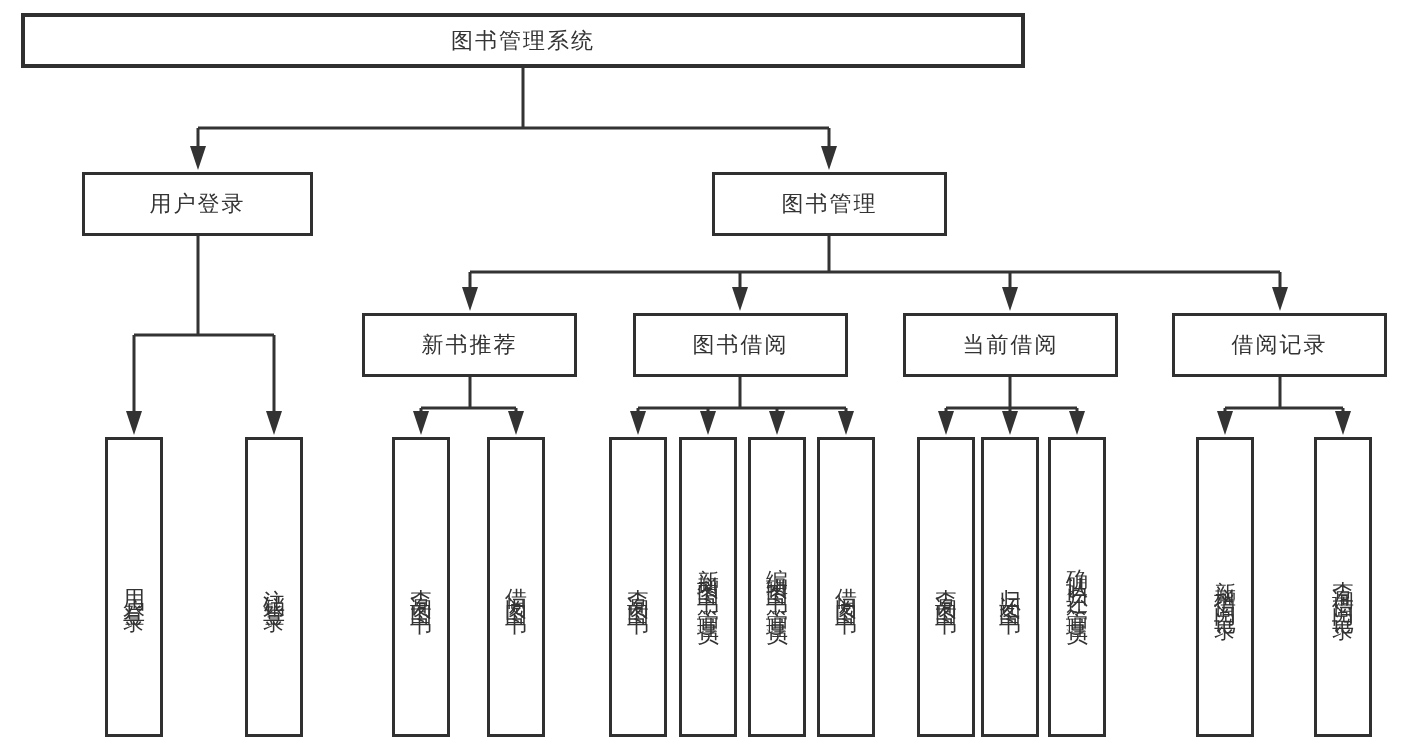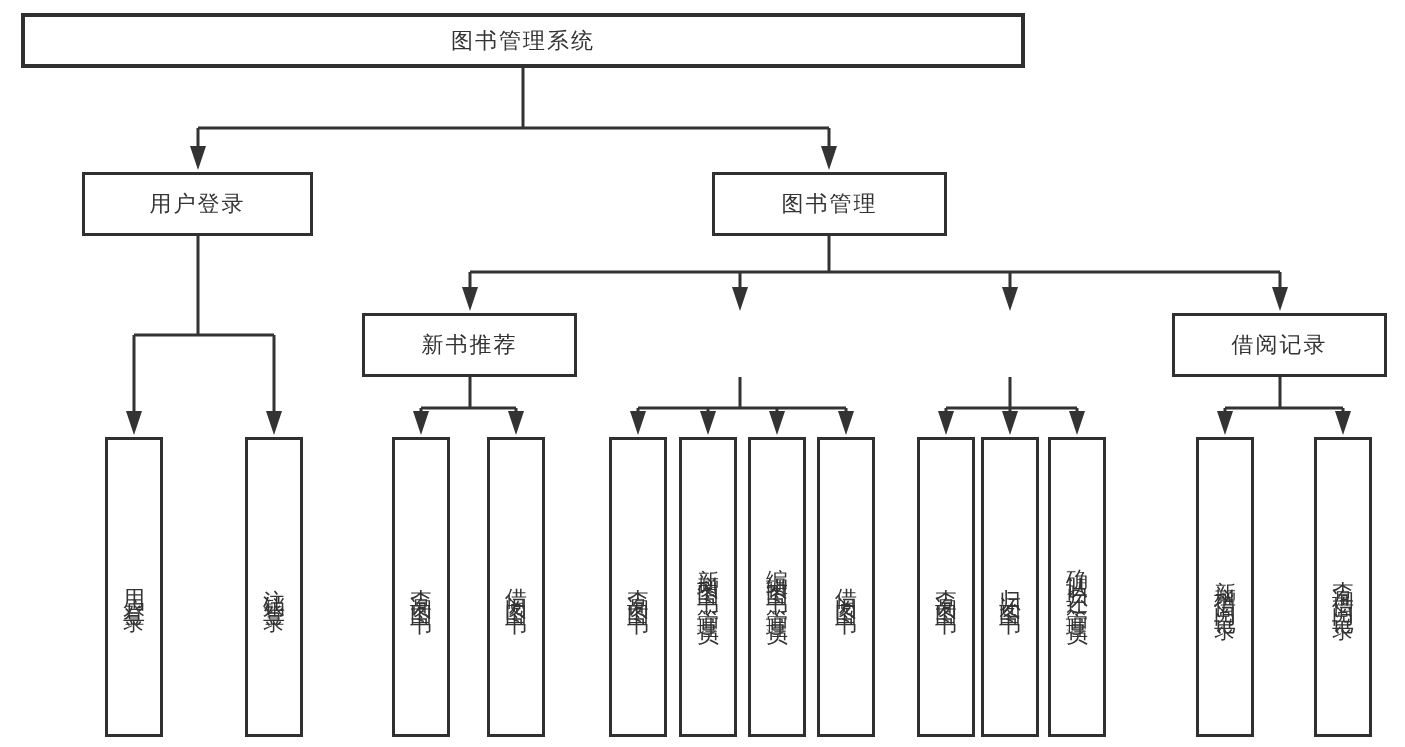--- a/index.html
+++ b/index.html
@@ -101,20 +101,26 @@
   <div class="box hbox" style="left:82px;top:172px;width:231px;height:64px">
     <span>用户登录</span>
   </div>
   <div class="box hbox" style="left:712px;top:172px;width:235px;height:64px">
     <span>图书管理</span>
   </div>
 
   <div class="box hbox" style="left:362px;top:313px;width:215px;height:64px">
     <span>新书推荐</span>
   </div>
+  <div class="box hbox" style="left:633px;top:313px;width:215px;height:64px">
+    <span>图书借阅</span>
+  </div>
+  <div class="box hbox" style="left:903px;top:313px;width:215px;height:64px">
+    <span>当前借阅</span>
+  </div>
   <div class="box hbox" style="left:1172px;top:313px;width:215px;height:64px">
     <span>借阅记录</span>
   </div>
 
   <div class="box vbox" style="left:105px">
     <span class="vtext">用户登录</span>
   </div>
   <div class="box vbox" style="left:245px">
     <span class="vtext">注销登录</span>
   </div>

